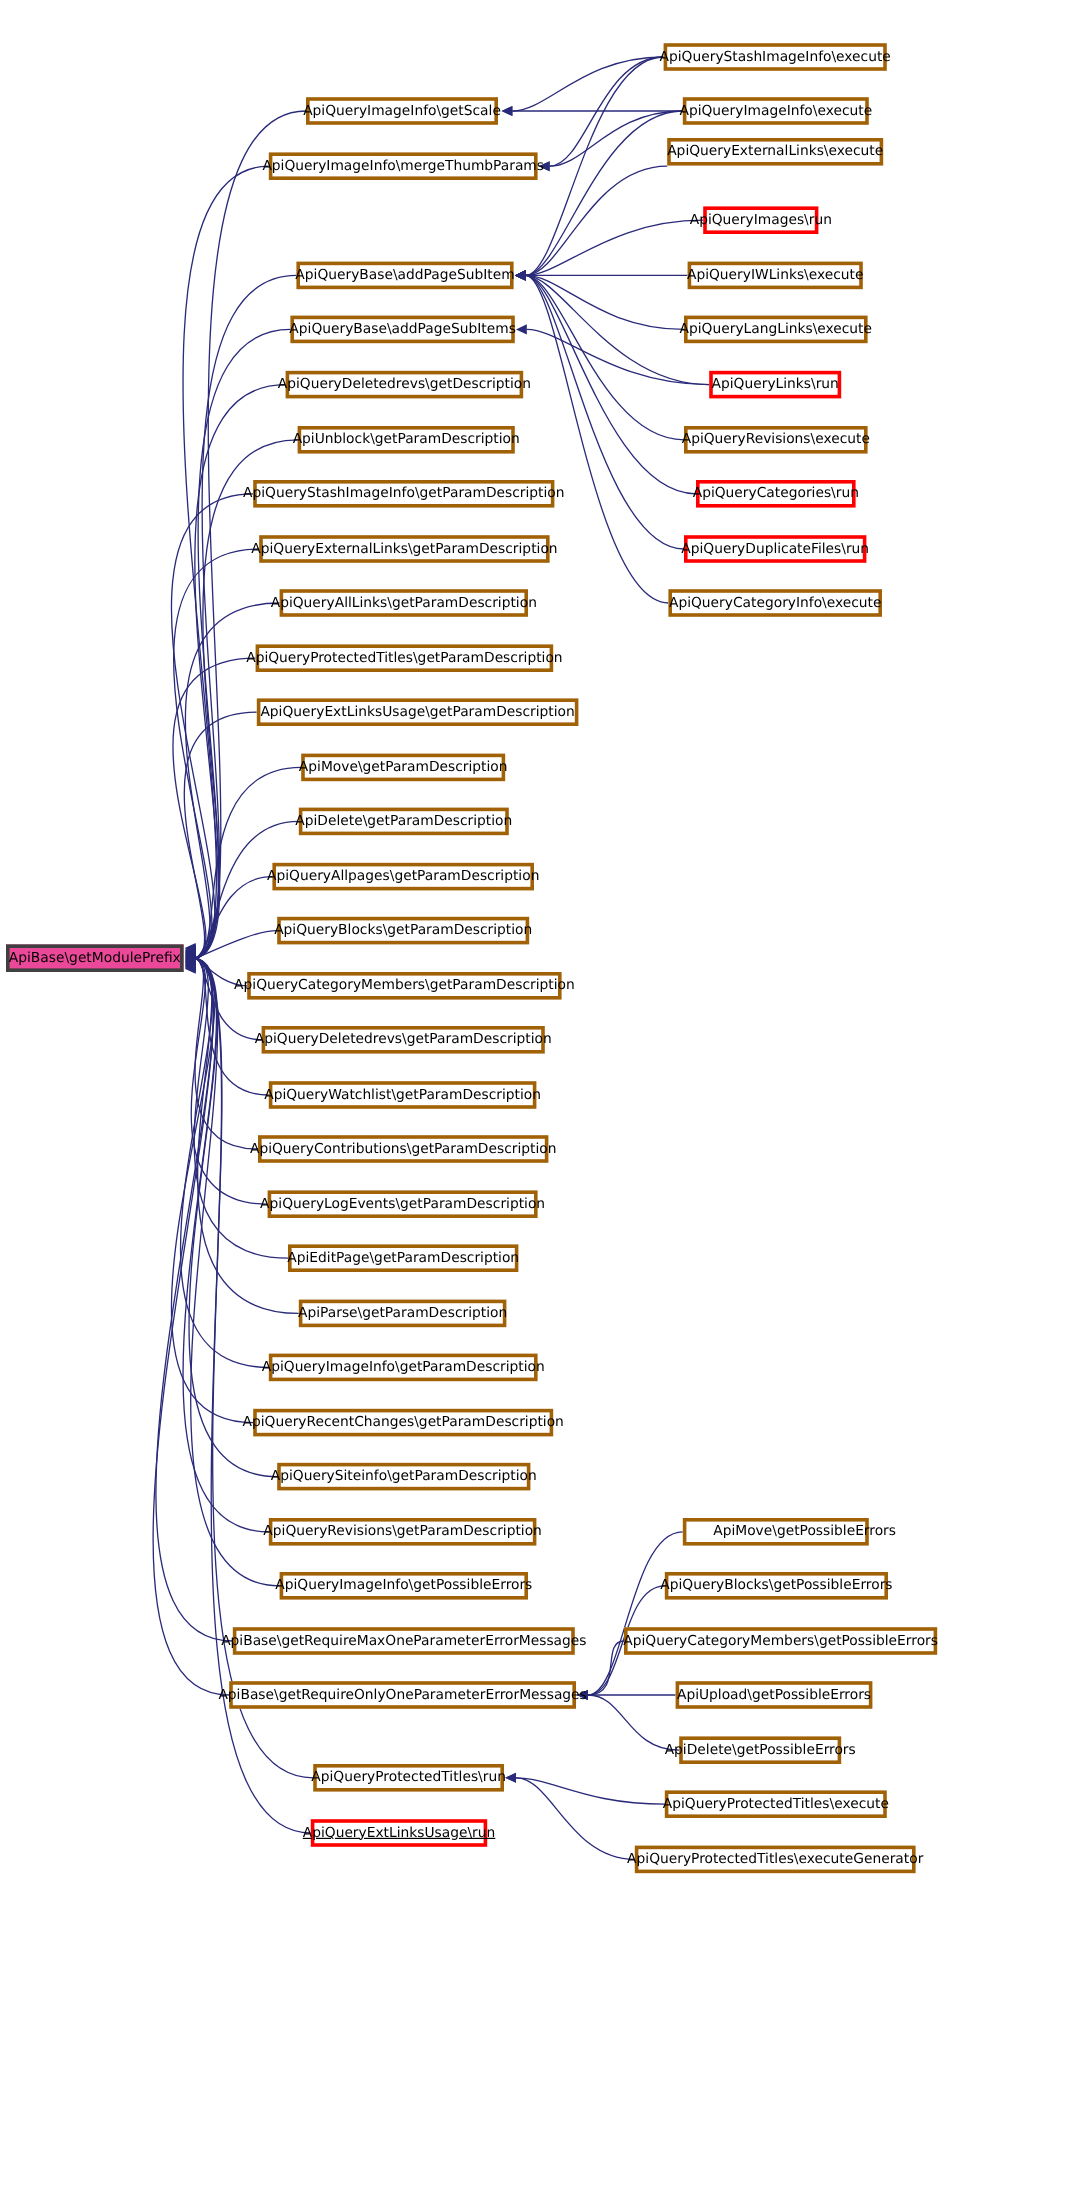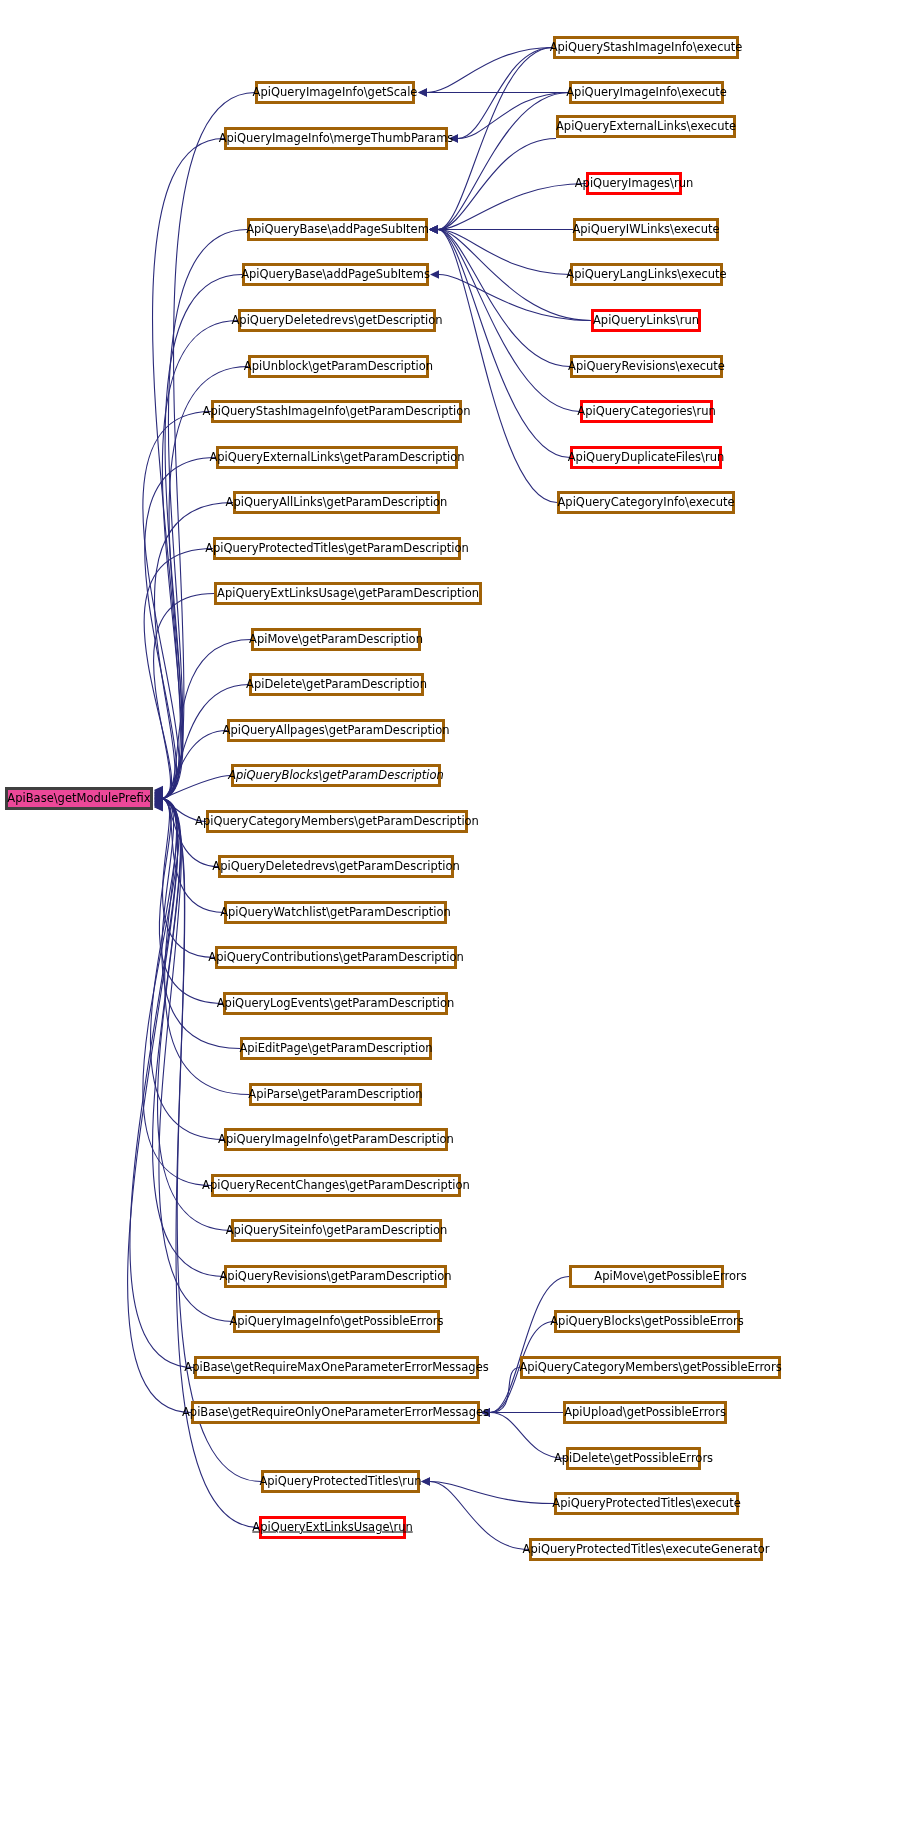--- a/index.html
+++ b/index.html
@@ -211,21 +211,21 @@
       </div>
       <div class="node" style="left: 251px; top: 628px; width: 170px;">
         <span>ApiMove\getParamDescription</span>
       </div>
       <div class="node" style="left: 249px; top: 673px; width: 175px;">
         <span>ApiDelete\getParamDescription</span>
       </div>
       <div class="node" style="left: 227px; top: 719px; width: 218px;">
         <span>ApiQueryAllpages\getParamDescription</span>
       </div>
-      <div class="node" style="left: 231px; top: 764px; width: 210px; font-style: italic;">
+      <div class="node" style="left: 231px; top: 764px; width: 210px;">
         <span>ApiQueryBlocks\getParamDescription</span>
       </div>
       <div class="node" style="left: 206px; top: 810px; width: 262px;">
         <span>ApiQueryCategoryMembers\getParamDescription</span>
       </div>
       <div class="node" style="left: 218px; top: 855px; width: 236px;">
         <span>ApiQueryDeletedrevs\getParamDescription</span>
       </div>
       <div class="node" style="left: 224px; top: 901px; width: 223px;">
         <span>ApiQueryWatchlist\getParamDescription</span>

